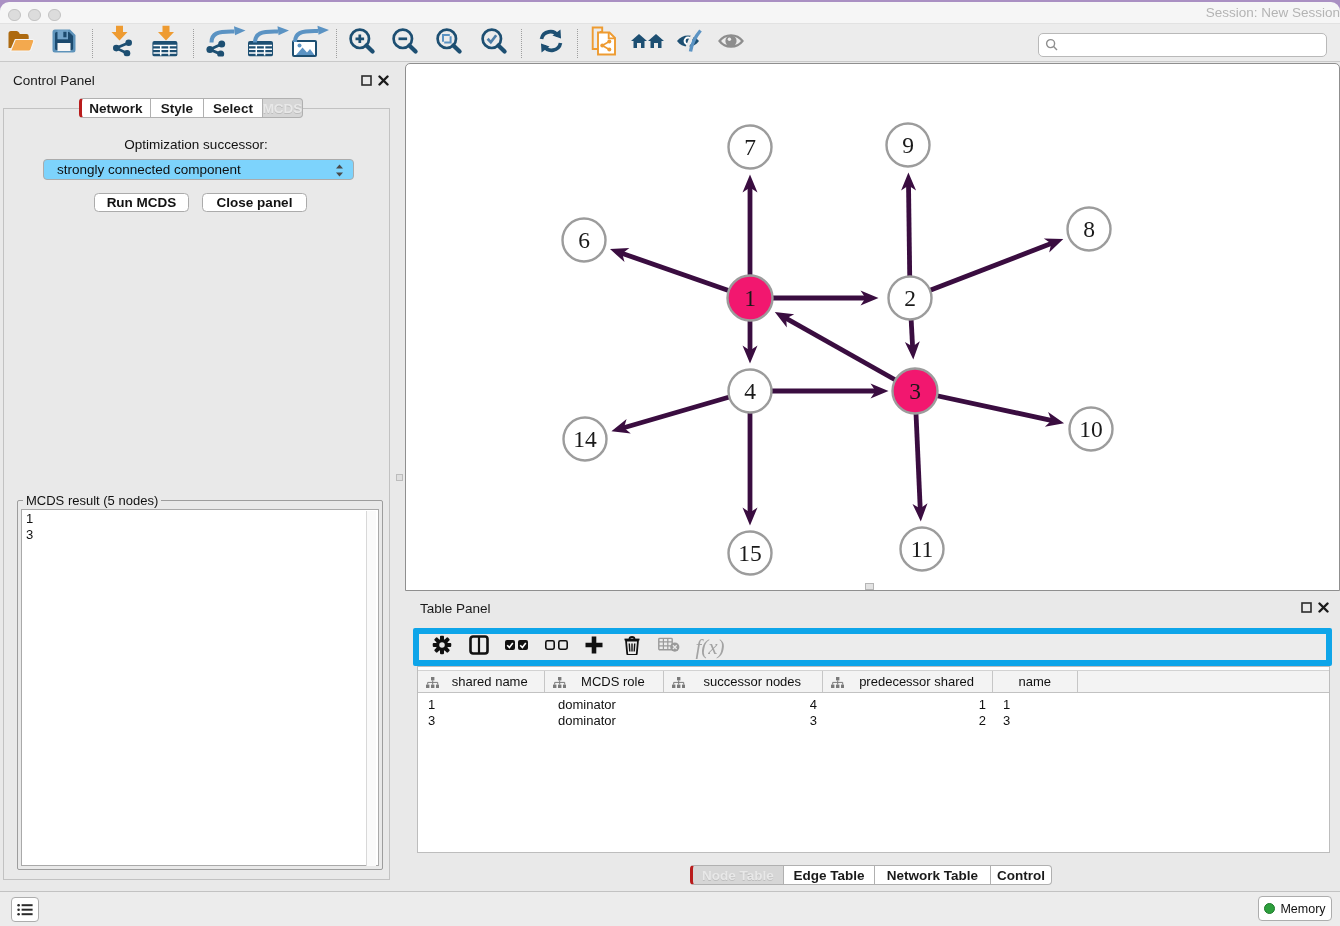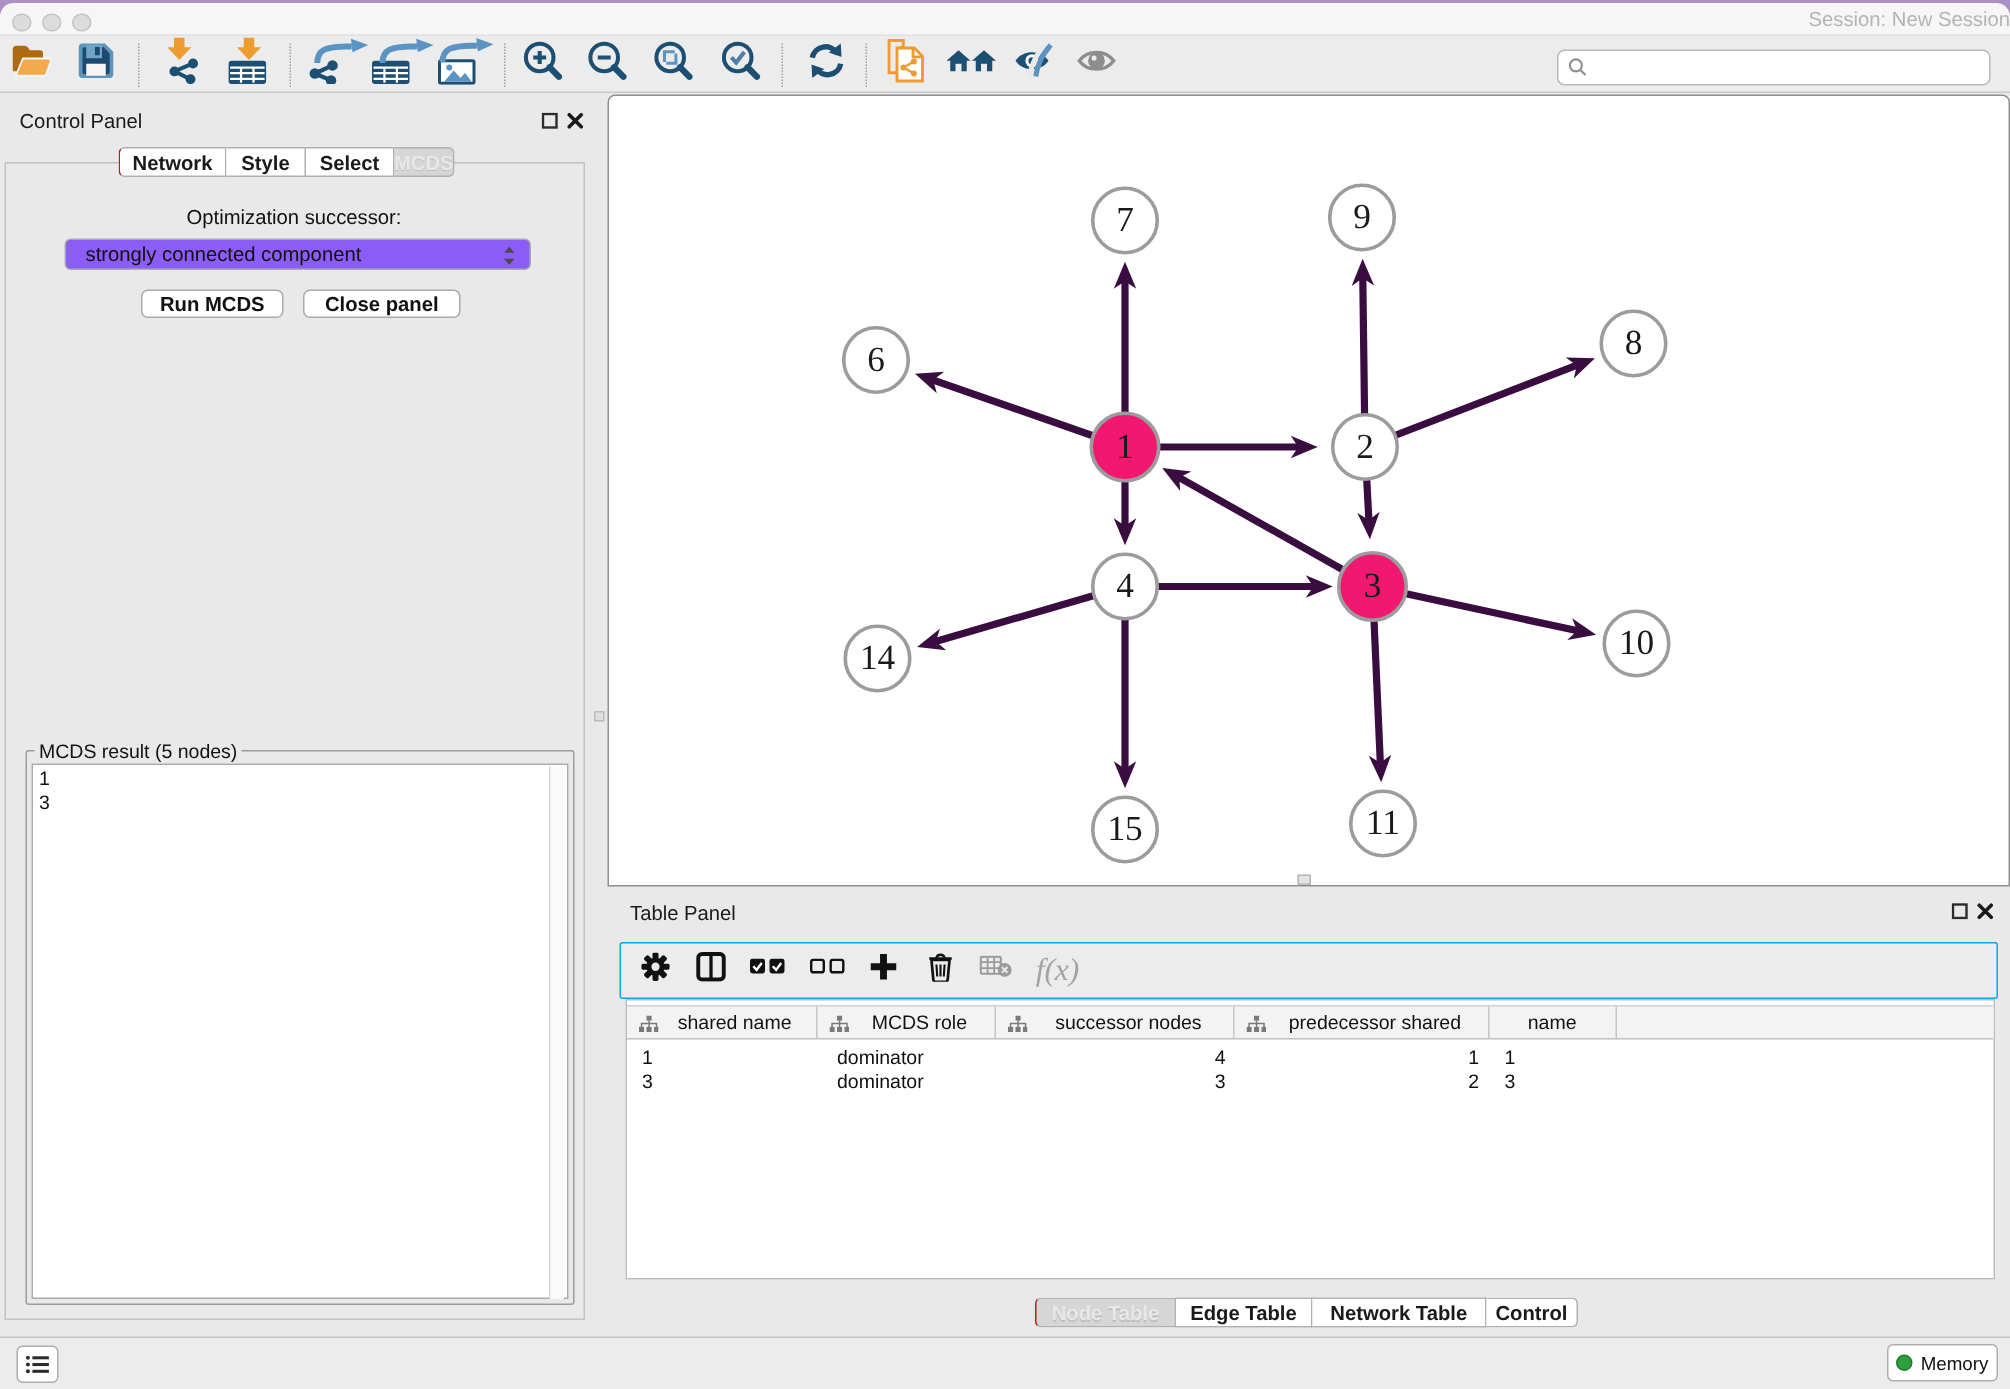--- a/index.html
+++ b/index.html
@@ -10,37 +10,37 @@
 .wtitle{position:absolute;top:3px;width:100%;text-align:right;font-size:13.5px;color:#b4b4b4}
 .toolbar{left:0;top:23px;width:1340px;height:39px;background:#ececec;border-bottom:1px solid #c9c9c9;border-top:1px solid #e2e2e2}
 .tbi{position:absolute;top:50%;transform:translate(-50%,-50%)}
 .tsep{position:absolute;top:5px;height:29px;width:0;border-left:1px dotted #9f9f9f}
 .search{position:absolute;left:1038px;top:9px;width:289px;height:24px;background:#fff;border:1px solid #b9b9b9;border-radius:5px}
 .search svg{position:absolute;left:6px;top:4px}
 .panel-title{font-size:13.5px;color:#1a1a1a}
 .cpanel{left:0;top:62px;width:392px;height:829px}
 .tabs{position:absolute;display:flex;height:20px;z-index:3}
 .tab{border:1px solid #b0b0b0;border-left:none;background:#fff;font-size:13.5px;font-weight:bold;color:#1a1a1a;display:flex;align-items:center;justify-content:center;padding:0 1px}
-.tab.first{border-left:1px solid #b91c1c;border-radius:4px 0 0 4px}
+.tab.first{border-left:3px solid #b91c1c;border-radius:4px 0 0 4px}
 .tab.last{border-radius:0 4px 4px 0}
 .tab.sel{background:#d6d6d6;color:#e8e8e8;text-shadow:0 1px 0 #bdbdbd}
 .cbody{position:absolute;left:3px;top:46px;width:387px;height:772px;border:1px solid #c2c2c2;background:#e9e9e9}
-.combo{position:absolute;background:#8b5cf6;border:1px solid #ababab;border-radius:4px;font-size:13.5px;color:#111;display:flex;align-items:center}
+.combo{position:absolute;background:#7dd3fc;border:1px solid #ababab;border-radius:4px;font-size:13.5px;color:#111;display:flex;align-items:center}
 .btn{position:absolute;background:#fff;border:1px solid #ababab;border-radius:4.5px;font-size:13.5px;font-weight:bold;color:#111;display:flex;align-items:center;justify-content:center}
 .fieldset{position:absolute;border:1px solid #9d9d9d;border-radius:2px}
 .legend{position:absolute;top:-8px;left:5px;background:#e9e9e9;padding:0 3px;font-size:13px;color:#111}
 .resultbox{position:absolute;background:#fff;border:1px solid #a9a9a9;font-size:13px;color:#111;line-height:16px;padding:1px 4px}
 .sbtrack{position:absolute;background:#fafafa;border-left:1px solid #d8d8d8}
 .netwin{left:405px;top:63px;width:935px;height:528px;border:1px solid #8f8f8f;border-radius:5px 5px 0 0;background:#fff}
 .ntitle{position:absolute;left:0;top:0;width:100%;height:21px;background:linear-gradient(#f2f2f2,#d9d9d9);border-bottom:1px solid #ababab;border-radius:4px 4px 0 0}
 .ntitle .t{position:absolute;width:100%;top:3px;text-align:center;font-size:13.5px;font-weight:bold;color:#2c2c2c}
 .graph{position:absolute;left:0px;top:22px}
 .grip{position:absolute;width:9px;height:7px;background:#e3e3e3;border:1px solid #b5b5b5}
 .tpanel{left:405px;top:591px;width:935px;height:300px}
-.ttoolbar{position:absolute;left:8px;top:37px;width:919px;height:38px;border:1px solid #0ea5e9;border-radius:2px;background:#ececec}
+.ttoolbar{position:absolute;left:8px;top:37px;width:919px;height:38px;border:6px solid #0ea5e9;border-radius:2px;background:#ececec}
 .tti{position:absolute;top:50%;transform:translate(-50%,-50%)}
 .fx{font-family:"Liberation Serif",serif;font-style:italic;font-size:21px;color:#a3a3a3}
 .ttable{position:absolute;left:12px;top:75px;width:913px;height:187px;background:#fff;border:1px solid #bdbdbd}
 .thead{position:absolute;left:0;top:3px;height:23px;background:#f3f3f3;border-top:1px solid #d2d2d2;border-bottom:1px solid #c2c2c2;font-size:13px;color:#111}
 .thcell{position:absolute;top:0;height:21px;border-right:1px solid #c6c6c6;display:flex;align-items:center;justify-content:center}
 .thcell svg{position:absolute;left:8px;top:6px}
 .trow{position:absolute;font-size:13px;color:#111;height:16px;line-height:16px}
 .tcell{position:absolute;white-space:nowrap}
 .btabs{position:absolute;display:flex;height:20px}
 .statusbar{left:0;top:891px;width:1340px;height:35px;background:#ececec;border-top:1px solid #c2c2c2}

